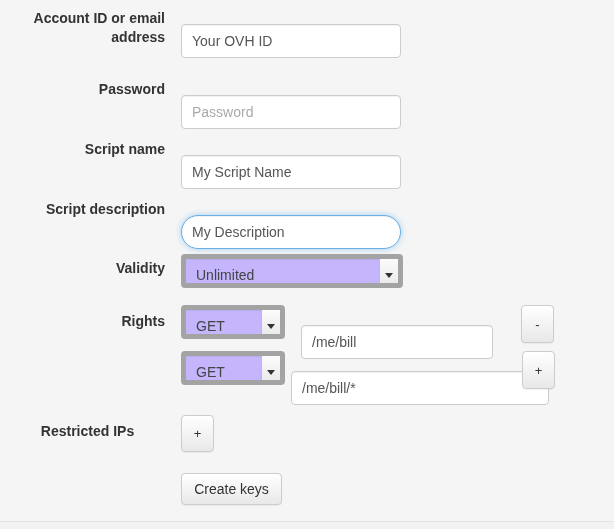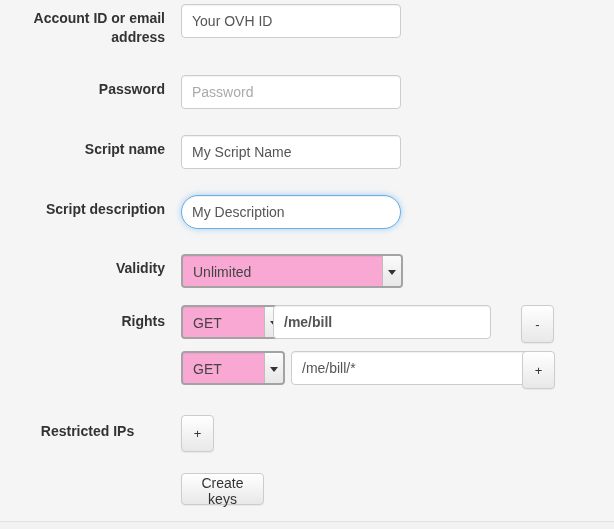--- a/index.html
+++ b/index.html
@@ -63,35 +63,36 @@
     padding: 6px 10px;
     font-family: "Liberation Sans", sans-serif;
     font-size: 14px;
     line-height: 20px;
     color: #555555;
     background: #ffffff;
     border: 1px solid #cccccc;
     border-radius: 4px;
     outline: none;
     box-shadow: inset 0 1px 1px rgba(0,0,0,.06);
+    margin-top: 20px;
   }
   .txt::placeholder { color: #aaaaaa; opacity: 1; }
   .txt.focused {
     border-color: #66afe9;
     box-shadow: inset 0 1px 1px rgba(0,0,0,.06), 0 0 6px rgba(102,175,233,.55);
     border-radius: 17px;
   }
 
   
   .sel-wrap {
     position: absolute;
     box-sizing: border-box;
     height: 34px;
-    background: #f9a8d4;
-    border: 2px solid #a3a3a3;
+    background: #c4b5fd;
+    border: 5px solid #a3a3a3;
     border-radius: 4px;
     box-shadow: inset 0 1px 1px rgba(0,0,0,.05);
     overflow: hidden;
   }
   .sel-text {
     position: absolute;
     left: 10px;
     top: 0;
     height: 32px;
     line-height: 32px;
@@ -178,38 +179,38 @@
 
   <div class="row" style="top:0px;">
     <div class="label" style="top:312px;">Rights</div>
 
     <div class="sel-wrap" style="left:181px; top:305px; width:104px;">
       <span class="sel-text">GET</span>
       <span class="sel-btn">
         <span class="caret"></span>
       </span>
     </div>
-    <input class="txt" style="left: 273px; top: 305px; width: 218px; font-weight: bold;" type="text" value="/me/bill">
+    <input class="txt" style="left: 301px; top: 305px; width: 192px;" type="text" value="/me/bill">
     <button class="btn btn-sm" style="left:521px; top:305px; height:38px;">-</button>
 
     <div class="sel-wrap" style="left:181px; top:351px; width:104px;">
       <span class="sel-text">GET</span>
       <span class="sel-btn">
         <span class="caret"></span>
       </span>
     </div>
     <input class="txt" style="left: 291px; top: 351px; width: 258px;" type="text" value="/me/bill/*">
     <button class="btn btn-sm" style="left:522px; top:351px; height:38px;">+</button>
   </div>
 
   <div class="row" style="top:0px;">
     <div class="label" style="top:422px;text-align:center;">Restricted IPs</div>
     <button class="btn btn-sm" style="left:181px; top:415px; height:37px;">+</button>
   </div>
 
   <div class="row" style="top:0px;">
-    <button class="btn" style="left:181px; top:473px; width:83px; height:32px;">Create keys</button>
+    <button class="btn" style="left:181px; top:473px; width:101px; height:32px;">Create keys</button>
   </div>
 
 </div>
 
 <div class="bottom-divider"></div>
 <div class="bottom-strip"></div>
 
 </body></html>

